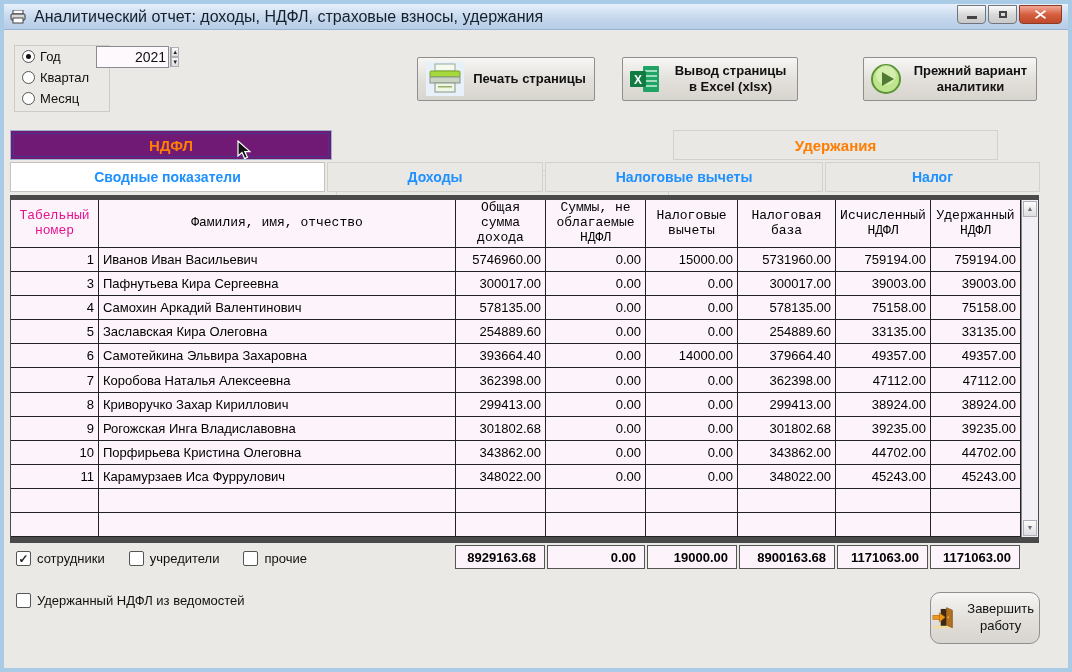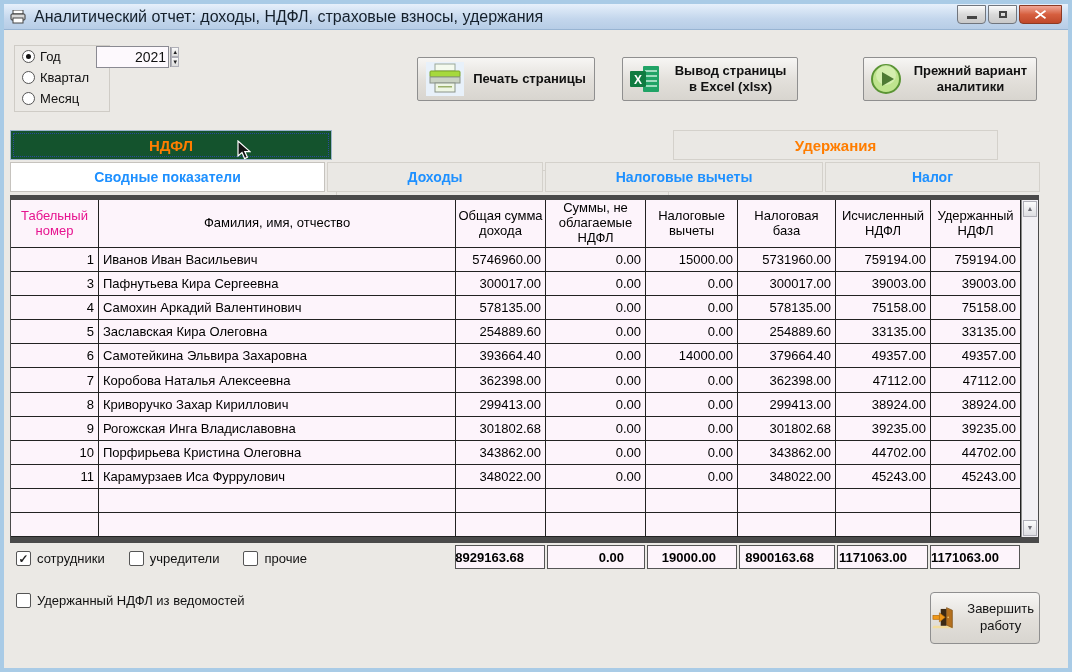--- a/index.html
+++ b/index.html
@@ -34,65 +34,65 @@
         background:linear-gradient(#f7f6f4,#e2dfda 55%,#d8d5cf);display:flex;align-items:center;justify-content:center;
         gap:9px;font-size:13px;font-weight:bold;color:#111;text-align:center;line-height:1.25;padding:2px 6px;}
   .tbtn svg{flex:0 0 auto;}
   
   .tabs-main{position:absolute;left:6px;top:100px;height:30px;display:flex;gap:4px;}
   .tab-main{height:30px;border:1px solid #d4d1cb;background:#eae8e4;color:#ff7d00;font-weight:bold;font-size:15px;
             display:flex;align-items:center;justify-content:center;position:relative;}
   .tab-main:nth-child(1){width:322px;}
   .tab-main:nth-child(2){width:333px;margin-top:40px;}
   .tab-main:nth-child(3){width:325px;}
-  .tab-main.active{background:#14532d;border:1px solid #9cb4cc;}
+  .tab-main.active{background:#701a75;border:1px solid #9cb4cc;}
   .tab-main.active::after{content:"";position:absolute;inset:2px;border:1px dotted #2a4a9c;}
   .tabs-sub{position:absolute;left:6px;top:132px;height:30px;display:flex;gap:2px;}
   .tab-sub{height:30px;border:1px solid #d4d1cb;background:#eae8e4;color:#1e90ff;font-weight:bold;font-size:14px;
            display:flex;align-items:center;justify-content:center;}
   .tab-sub:nth-child(1){width:315px;}
   .tab-sub:nth-child(2){width:216px;}
   .tab-sub:nth-child(3){width:278px;}
   .tab-sub:nth-child(4){width:215px;}
   .tab-sub.active{background:#fff;border-color:#c6c3be;}
   
   .grid-frame{position:absolute;left:6px;top:165px;width:1029px;height:348px;
               border-top:5px solid #4a4a4a;border-bottom:6px solid #4a4a4a;
               border-left:1px solid #4a4a4a;border-right:1px solid #4a4a4a;background:#fdf4fb;overflow:hidden;}
   .grid-inner{position:absolute;left:0;top:0;bottom:0;width:1011px;overflow:hidden;}
   .grow{display:flex;height:24.1px;}
-  .grow.header{height:48px;}
+  .grow.header{height:48px;font-family:Liberation Mono, monospace;}
   .gc{border-right:1px solid #222;border-bottom:1px solid #222;background:#fdf4fb;height:100%;
       font-size:13px;color:#000;display:flex;align-items:center;overflow:hidden;white-space:nowrap;}
   .grow.header .gc{justify-content:center;text-align:center;white-space:normal;line-height:1.15;padding:1px 2px;
                    align-items:center;font-size:13px;}
   .c0{width:88px;}.c1{width:357px;}.c2{width:90px;}.c3{width:100px;}
   .c4{width:92px;}.c5{width:98px;}.c6{width:95px;}.c7{width:90px;}
   .num{justify-content:flex-end;padding-right:4px;}
   .txt{justify-content:flex-start;padding-left:4px;}
   .magenta{color:#e6138f;}
   
   .vscroll{position:absolute;right:0;top:0;bottom:0;width:17px;background:#f2f0f4;border-left:1px solid #8a8a8a;}
   .sbtn{position:absolute;left:1px;right:1px;height:16px;border:1px solid #b0b0b8;
         background:linear-gradient(#fcfcfc,#dedee2);font-size:7px;color:#707078;text-align:center;line-height:14px;}
   .sbtn.up{top:1px;}
   .sbtn.down{bottom:1px;}
   
   .totals{position:absolute;left:451px;top:515px;display:flex;gap:2px;}
   .tcell{height:24px;border:1px solid #555;background:#fdf4fb;font-size:13px;font-weight:bold;color:#000;
-         display:flex;align-items:center;justify-content:flex-end;padding-right:20px;}
+         display:flex;align-items:center;justify-content:flex-end;padding-right:8px;}
   .t0{width:90px;}.t1{width:98px;}.t2{width:90px;}.t3{width:96px;}.t4{width:91px;}.t5{width:90px;}
   
   .cbrow1{position:absolute;left:12px;top:521px;display:flex;gap:24px;}
   .cbrow2{position:absolute;left:12px;top:563px;}
   .cbwrap{display:flex;align-items:center;gap:6px;font-size:13px;color:#111;}
   .cbbox{width:15px;height:15px;border:1px solid #555;border-radius:2px;background:#fff;
          display:flex;align-items:center;justify-content:center;font-size:12px;color:#222;font-weight:bold;line-height:1;}
   
-  .exit-btn{position:absolute;left:926px;top:562px;width:110px;height:52px;border:1px solid #8f8f8f;border-radius:4px;
+  .exit-btn{position:absolute;left:926px;top:562px;width:110px;height:52px;border:1px solid #8f8f8f;border-radius:10px;
             background:linear-gradient(#f7f6f4,#e2dfda 55%,#d8d5cf);display:flex;align-items:center;justify-content:flex-end;
             gap:8px;font-size:13px;color:#111;text-align:center;line-height:1.3;}
   .cursor{position:absolute;left:233px;top:110px;z-index:50;pointer-events:none;}
 </style>
 </head>
 <body>
 
 <div class="window">
 
   <div class="titlebar">

